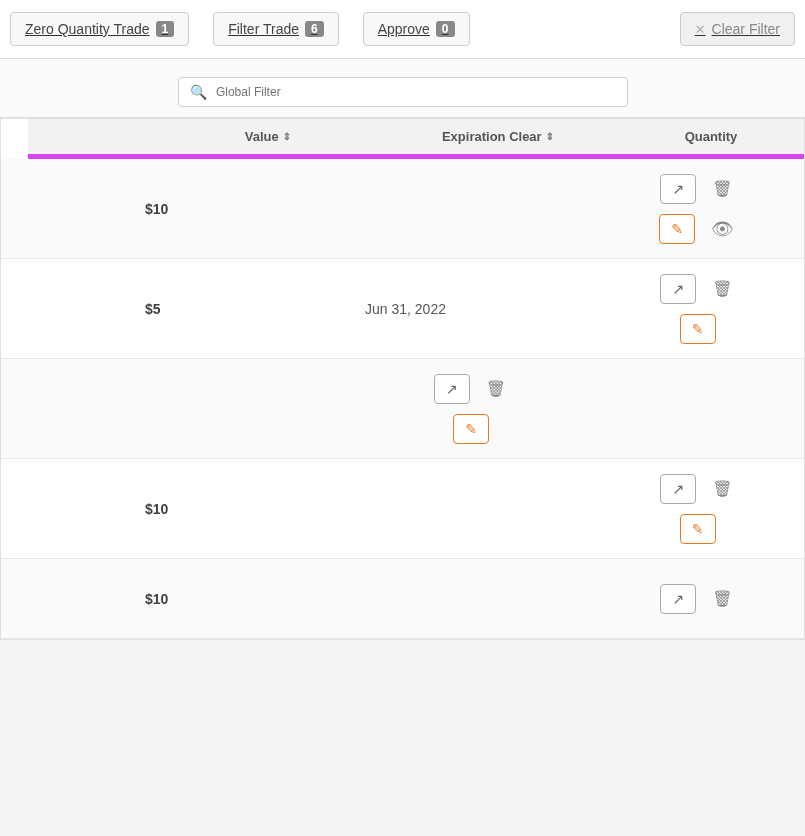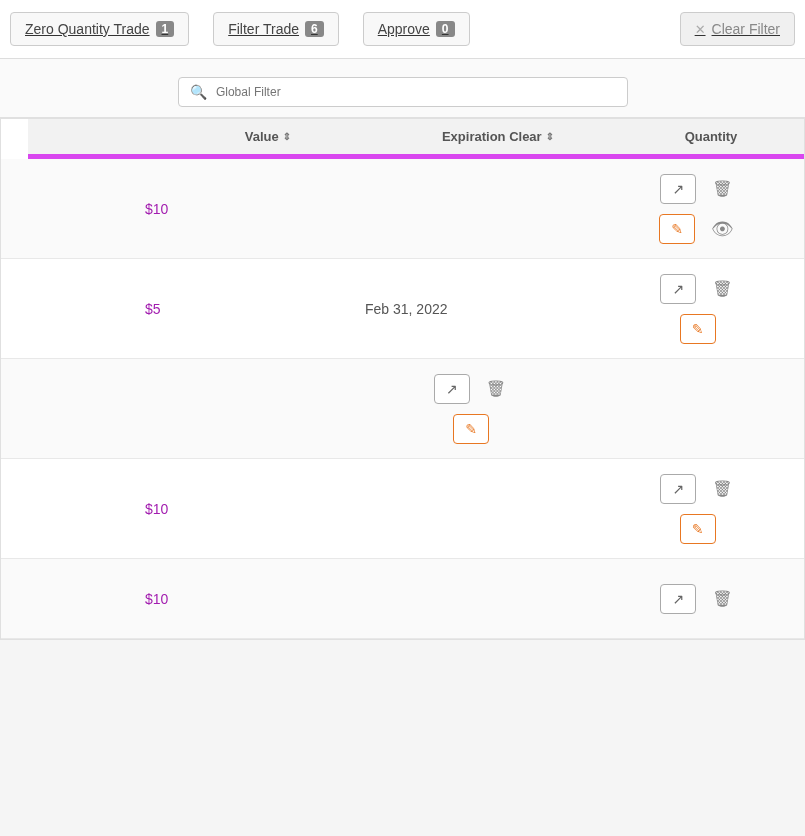--- a/index.html
+++ b/index.html
@@ -139,22 +139,22 @@
 
     .td {
       padding: 12px 14px;
       color: #555;
       font-size: 14px;
       display: flex;
       align-items: center;
     }
 
     .td.value {
-      color: #a21caf;
-      font-weight: 400;
+      color: #404040;
+      font-weight: 700;
     }
 
     .td.actions {
       display: flex;
       flex-direction: column;
       gap: 10px;
       padding: 10px 14px;
       justify-content: center;
     }
 
@@ -263,21 +263,21 @@
         <button class="icon-btn eye" title="View">
           <span>👁</span>
         </button>
       </div>
     </div>
   </div>
 
   <div class="table-row">
     <div class="td"></div>
     <div class="td value">$5</div>
-    <div class="td">Feb 31, 2022</div>
+    <div class="td">Jun 31, 2022</div>
     <div class="td actions">
       <div class="action-row">
         <button class="action-btn" title="Share">
           <span>↗</span>
         </button>
         <button class="icon-btn" title="Delete">
           <span>🗑</span>
         </button>
       </div>
       <div class="action-row">

